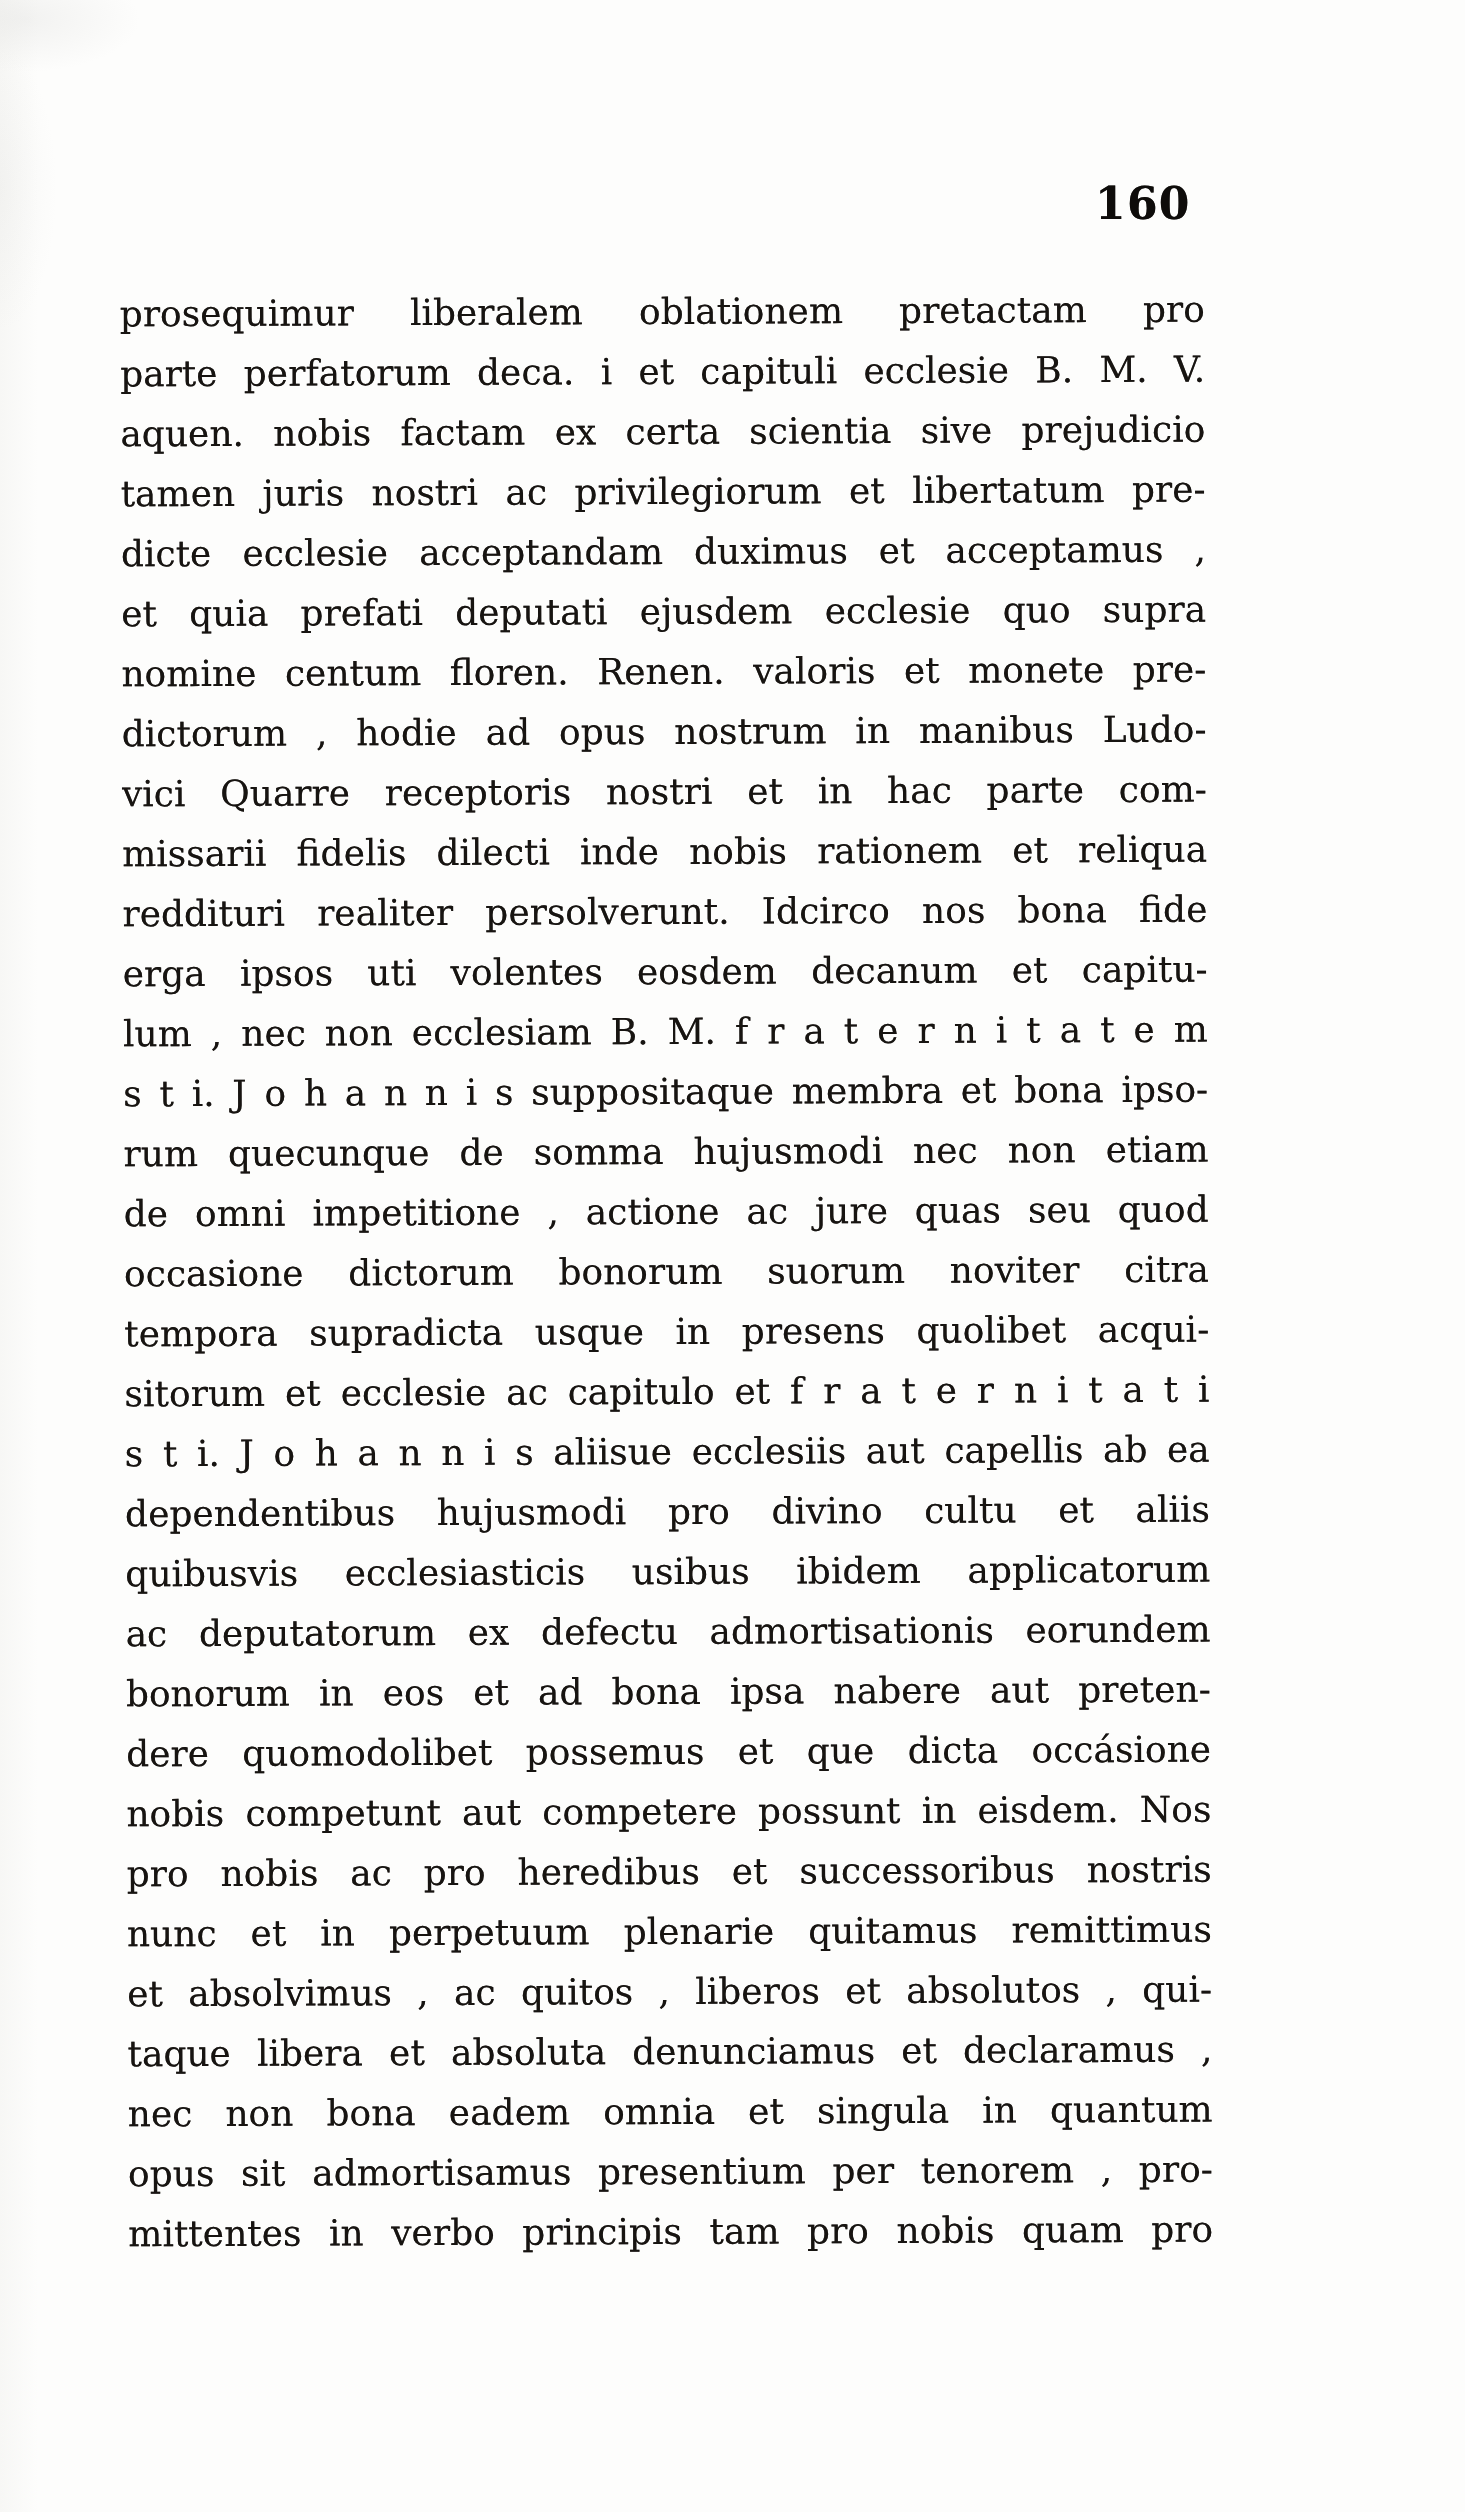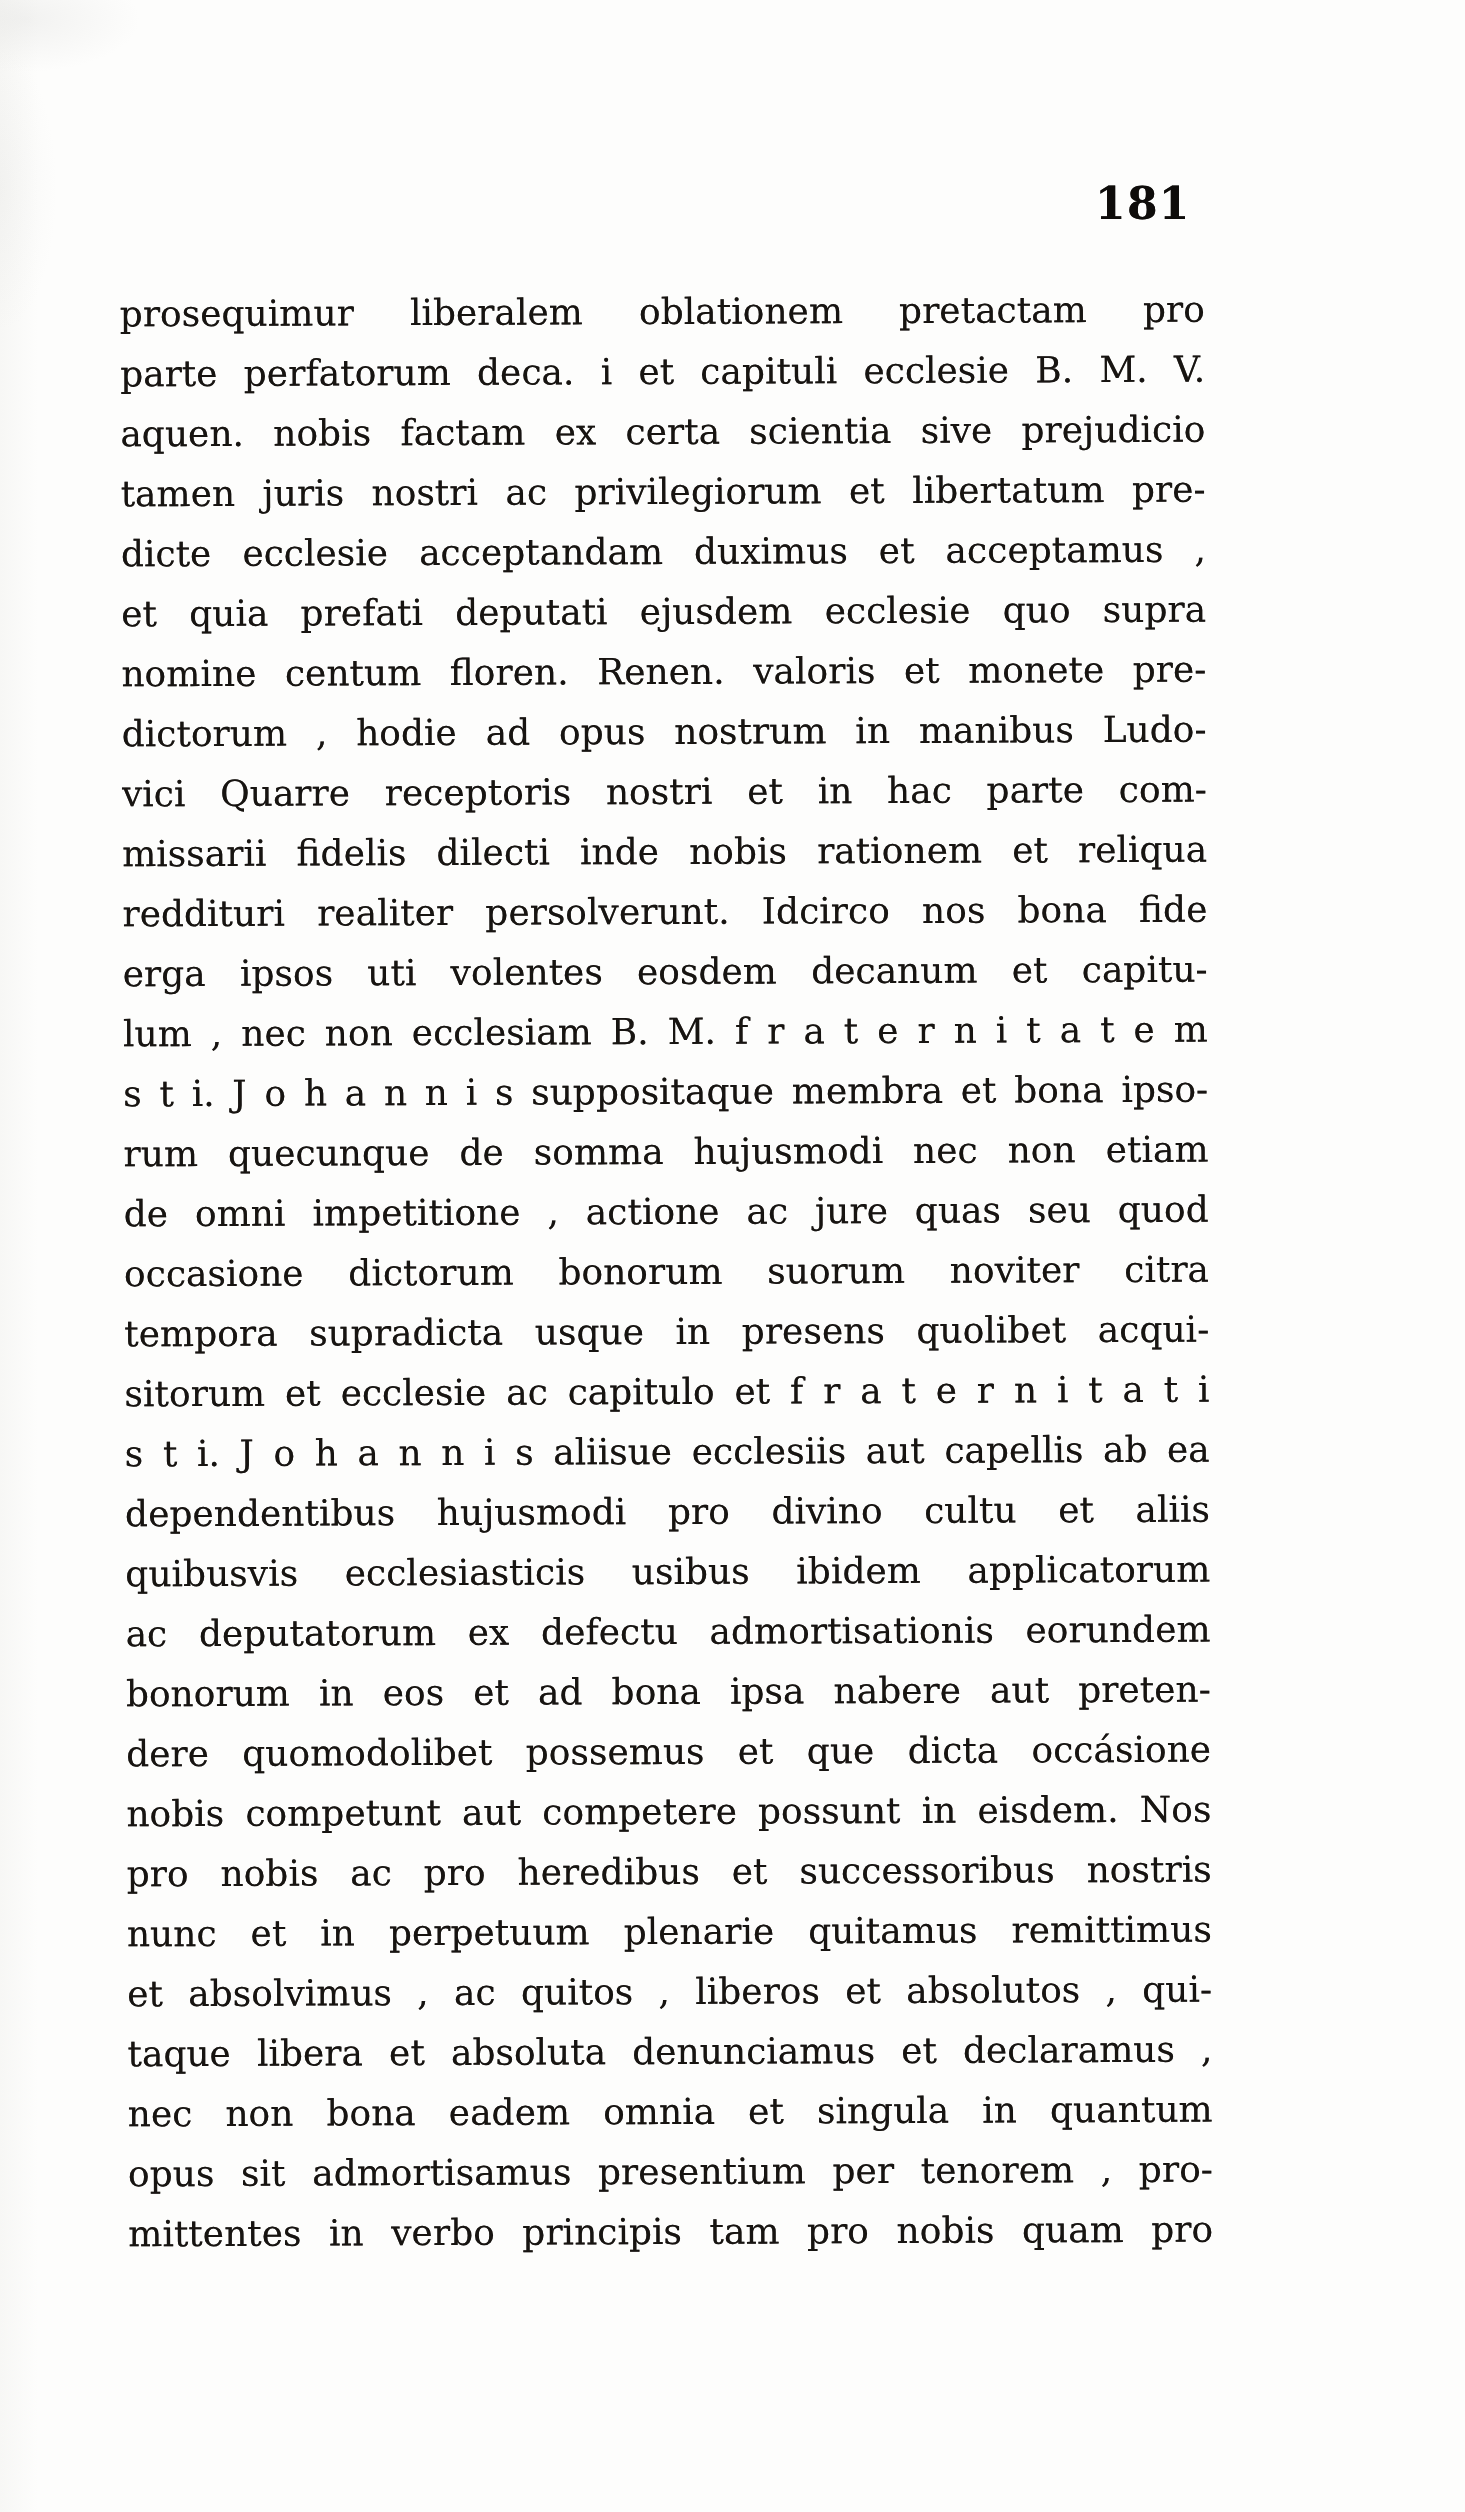--- a/index.html
+++ b/index.html
@@ -46,21 +46,21 @@
     white-space: normal;
     overflow: hidden;
     color: #171411;
     text-shadow: 0 0 0.6px rgba(20,16,12,0.65);
   }
 </style>
 </head>
 <body>
 
 <div class="page">
-  <div class="page-number">181</div>
+  <div class="page-number">160</div>
   <div class="text-block">
       <div class="text-line">prosequimur liberalem oblationem pretactam pro</div>
       <div class="text-line">parte perfatorum deca. i et capituli ecclesie B. M. V.</div>
       <div class="text-line">aquen. nobis factam ex certa scientia sive prejudicio</div>
       <div class="text-line">tamen juris nostri ac privilegiorum et libertatum pre-</div>
       <div class="text-line">dicte ecclesie acceptandam duximus et acceptamus ,</div>
       <div class="text-line">et quia prefati deputati ejusdem ecclesie quo supra</div>
       <div class="text-line">nomine centum floren. Renen. valoris et monete pre-</div>
       <div class="text-line">dictorum , hodie ad opus nostrum in manibus Ludo-</div>
       <div class="text-line">vici Quarre receptoris nostri et in hac parte com-</div>

